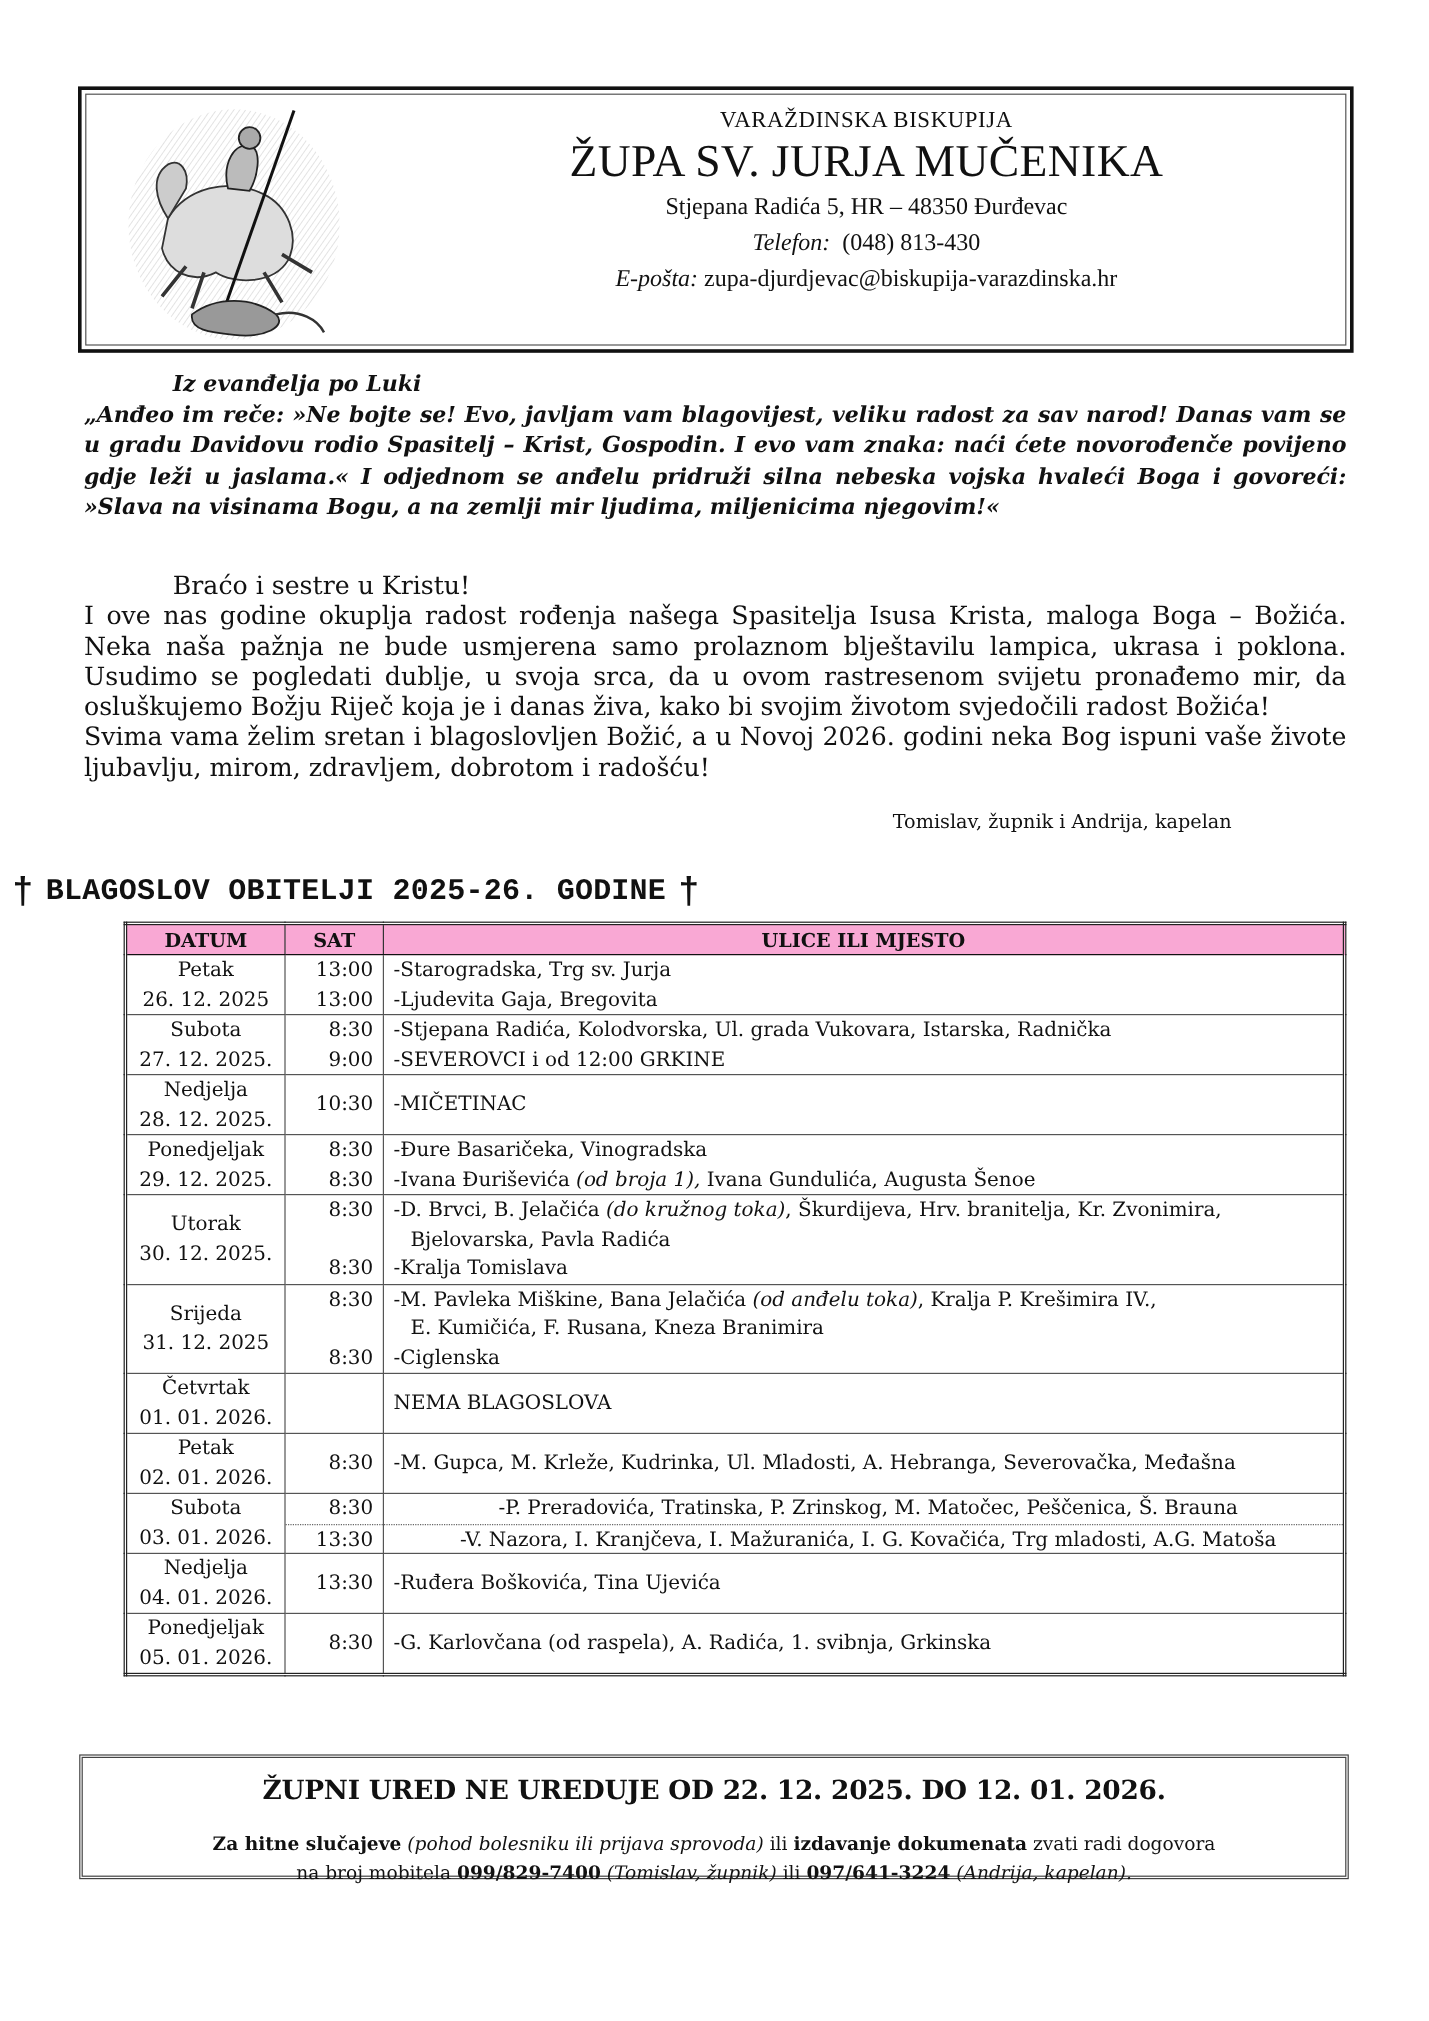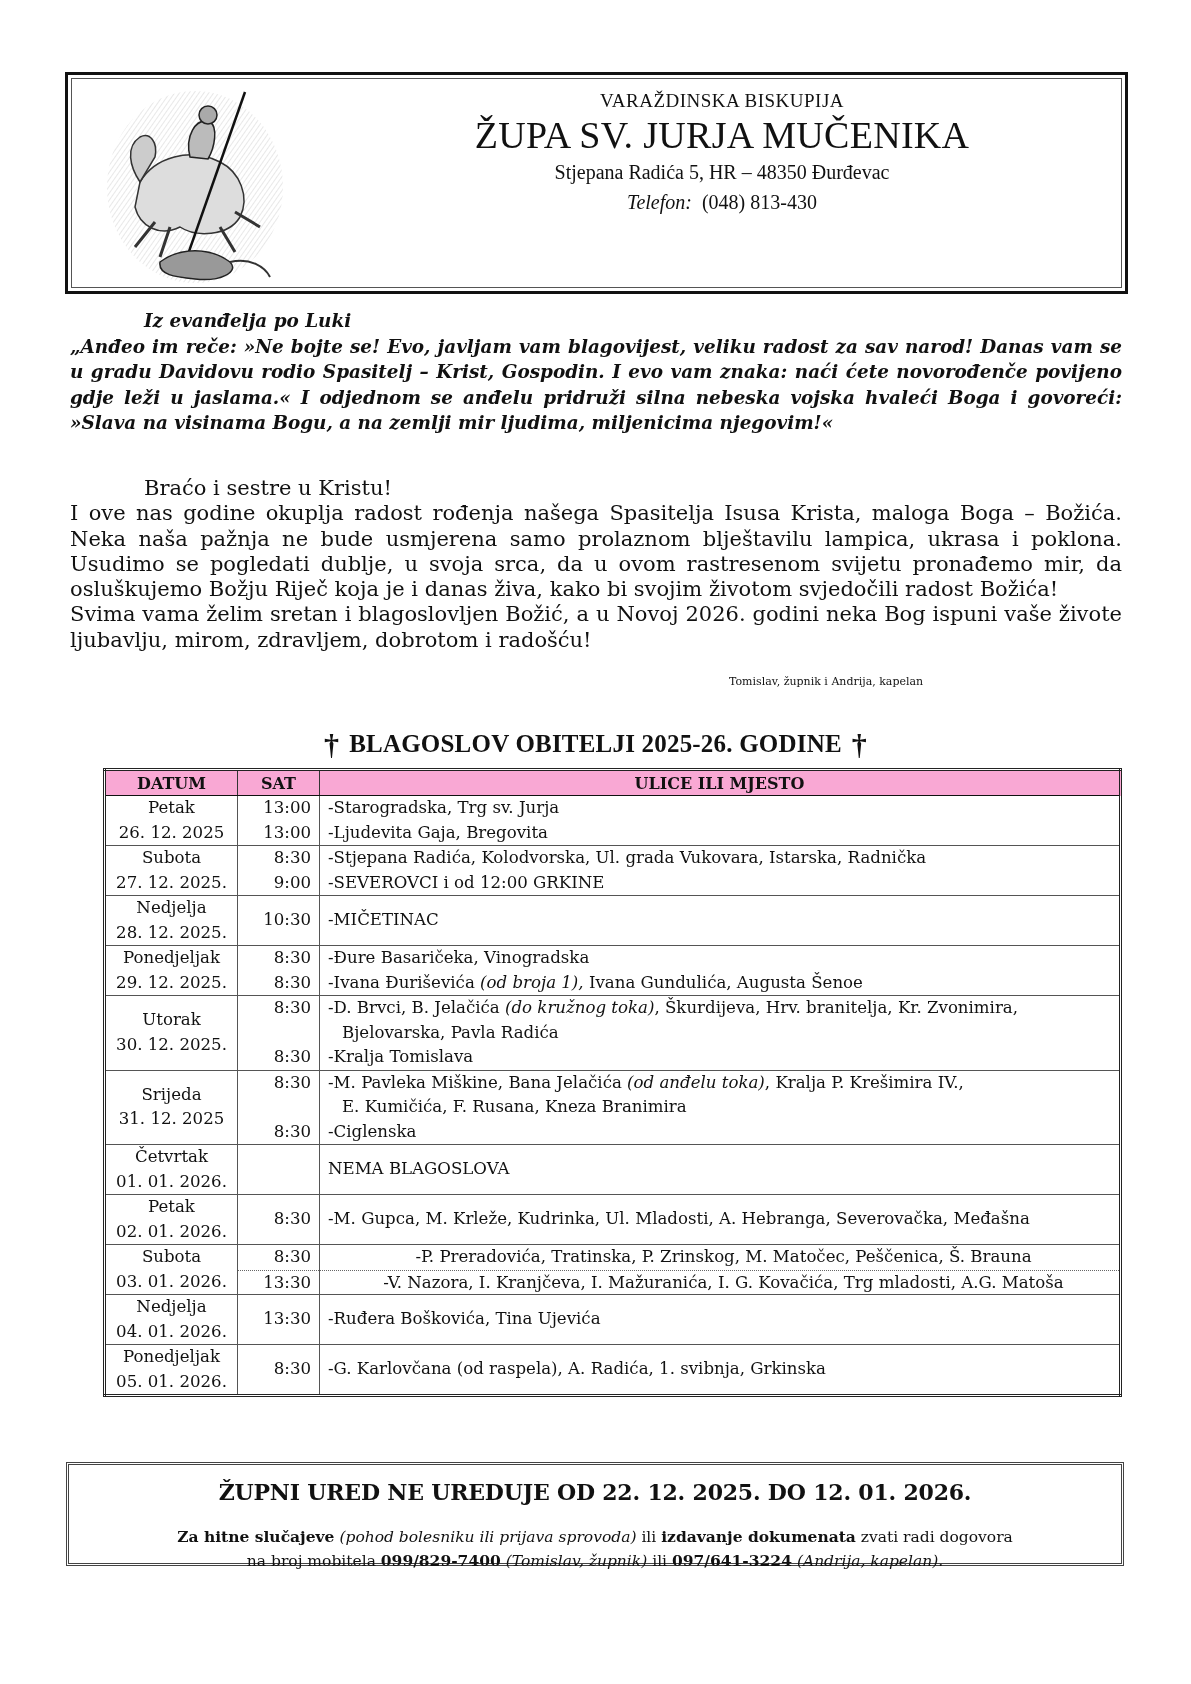--- a/index.html
+++ b/index.html
@@ -38,28 +38,28 @@
   .gospel .quote { display: block; text-align: justify; text-align-last: left; }
 
   
   .letter {
     position: absolute; left: 70px; top: 476px; width: 1052px;
     font-family: "DejaVu Serif", serif; font-size: 21px; line-height: 25.3px;
   }
   .letter .greet { padding-left: 74px; display: block; }
   .letter p { text-align: justify; text-align-last: left; }
   .signature {
-    position: absolute; left: 729px; top: 675px; font-family: "DejaVu Serif", serif;
-    font-size: 11px;
+    position: absolute; left: 744px; top: 675px; font-family: "DejaVu Serif", serif;
+    font-size: 16px;
   }
 
   
   .blessing-title {
-    position: absolute; left: 0; top: 728px; width: 1191px; text-align: center;
-    font-family: Liberation Serif, serif; font-weight: bold; font-size: 25px; letter-spacing: 0.2px;
+    position: absolute; left: 0; top: 728px; width: 1191px; 
+    font-family: Liberation Mono, monospace; font-weight: bold; font-size: 25px; letter-spacing: 0.2px;
   }
   .dagger { font-size: 30px; vertical-align: -3px; margin: 0 10px; }
 
   
   .schedule {
     position: absolute; left: 103px; top: 768px; width: 1019px;
     border-collapse: collapse; border: 3px double #222;
     font-family: "DejaVu Serif", serif; font-size: 16.6px;
   }
   .schedule th {
@@ -119,20 +119,24 @@
         <path d="M130 175 C150 170,165 180,170 190" stroke="#333" stroke-width="2" fill="none"></path>
       </svg>
     </div>
     <div class="header-text">
       <div class="diocese">VARAŽDINSKA BISKUPIJA</div>
       <div class="parish">ŽUPA SV. JURJA MUČENIKA</div>
       <div class="address">Stjepana Radića 5, HR – 48350 Đurđevac</div>
       <div class="contact">
         <i>Telefon:</i>&nbsp;
         <span>(048) 813-430</span>
+      </div>
+      <div class="contact">
+        <i>E-pošta:</i>
+        <span>zupa-djurdjevac@biskupija-varazdinska.hr</span>
       </div>
     </div>
   </div>
 </div>
 
 <div class="gospel">
   <span class="src">Iz evanđelja po Luki</span>
   <span class="quote">„Anđeo im reče: »Ne bojte se! Evo, javljam vam blagovijest, veliku radost za sav narod! Danas vam se u gradu Davidovu rodio Spasitelj – Krist, Gospodin. I evo vam znaka: naći ćete novorođenče povijeno gdje leži u jaslama.« I odjednom se anđelu pridruži silna nebeska vojska hvaleći Boga i govoreći: »Slava na visinama Bogu, a na zemlji mir ljudima, miljenicima njegovim!«</span>
 </div>
 

